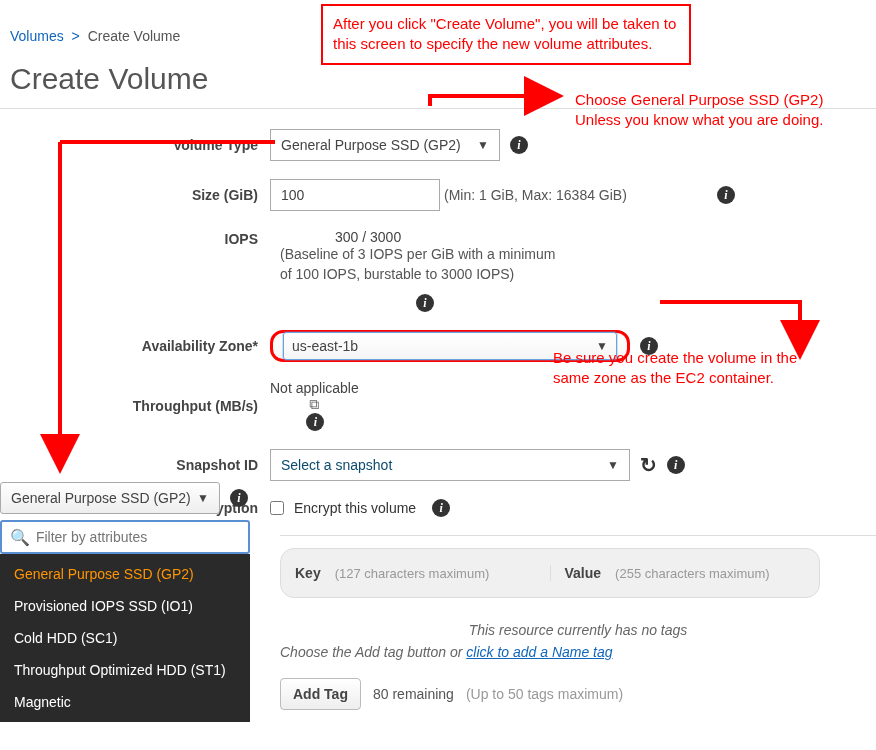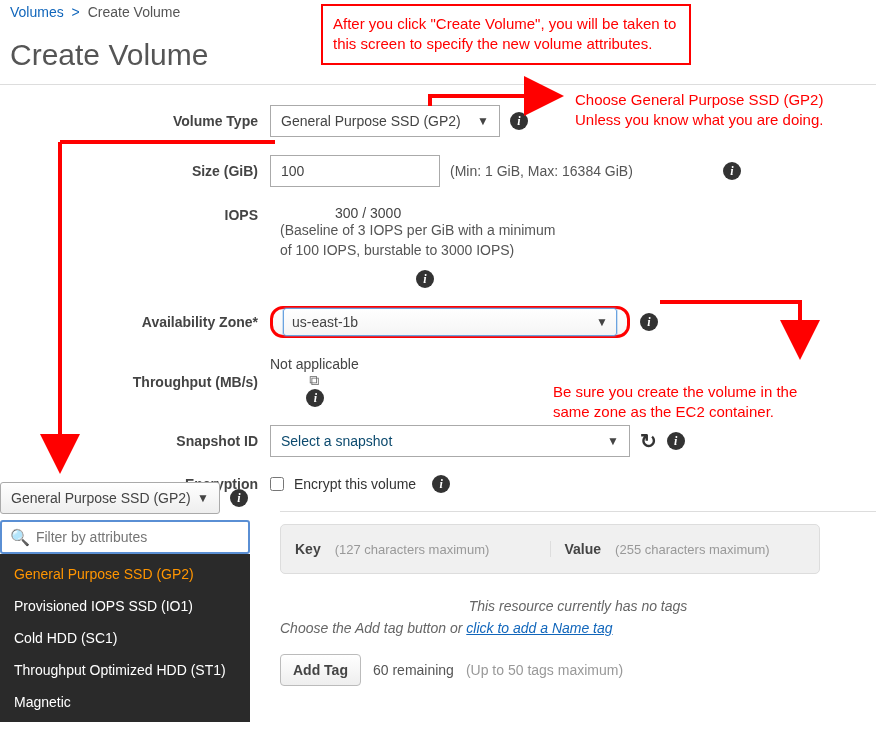--- a/index.html
+++ b/index.html
@@ -1,38 +1,38 @@
 <!DOCTYPE html>
 <html><head>
   <meta charset="utf-8">
   <style>
     * { margin: 0; padding: 0; box-sizing: border-box; font-family: -apple-system, BlinkMacSystemFont, "Segoe UI", Helvetica, Arial, sans-serif; }
     body { width: 876px; height: 750px; background: #fff; position: relative; overflow: hidden; font-size: 14px; color: #333; }
     
     
-    .breadcrumb { padding: 4px 10px 0 10px; font-size: 14px; }
+    .breadcrumb { padding: 28px 10px 0 10px; font-size: 14px; }
     .breadcrumb a { color: #1166bb; text-decoration: none; }
     .breadcrumb .sep { color: #1166bb; margin: 0 4px; }
     .breadcrumb .current { color: #555; }
     h1.page-title { padding: 18px 10px 10px 10px; font-weight: 300; font-size: 30px; color: #555; }
     hr.rule { border: none; border-top: 1px solid #ddd; margin: 2px 0 20px 0; }
     hr.rule-sub { border: none; border-top: 1px solid #ddd; margin: 12px 0 12px 280px; }
     
     
     .row { display: flex; align-items: center; margin-bottom: 18px; }
     .label { width: 270px; text-align: right; font-weight: 700; padding-right: 12px; font-size: 14px; color: #444; }
     .field { display: flex; align-items: center; }
     .select, .textinput { border: 1px solid #aaa; height: 32px; padding: 4px 10px; font-size: 14px; color: #444; background: #fff; display: flex; align-items: center; justify-content: space-between; }
     .select { width: 230px; }
     .select.wide { width: 360px; border: 3px solid #f00; background: linear-gradient(#fff,#f5f5f5); border-radius: 13px; }
     .select.wide .inner { border: 1px solid #6aa3e0; border-radius: 3px; height: 28px; display: flex; align-items: center; justify-content: space-between; padding: 0 8px; width: 100%; box-shadow: 0 0 0 1px rgba(100,160,220,0.3); }
     .select.snap { width: 360px; background: #fff; }
     .select .caret { font-size: 12px; }
     .textinput { width: 170px; }
-    .hint { color: #555; font-size: 14px; margin-left: 10px; max-width: 230px; }
+    .hint { color: #555; font-size: 14px; margin-left: 4px; max-width: 230px; }
     .hint-wide { color: #555; font-size: 14px; margin-left: 10px; max-width: 290px; line-height: 1.4; }
     
     .info-icon { width: 18px; height: 18px; background: #333; border-radius: 50%; color: #fff; display: inline-flex; align-items: center; justify-content: center; font-weight: bold; font-style: italic; font-family: Georgia, serif; font-size: 12px; margin-left: 10px; flex-shrink: 0; }
     .refresh-icon { font-size: 20px; font-weight: bold; margin-left: 10px; cursor: pointer; }
     .copy-icon { margin: 0 6px; font-size: 14px; color: #666; }
     
     
     .anno { position: absolute; border: 2px solid #f00; color: #f00; font-size: 15px; padding: 8px 10px; line-height: 1.35; }
     .anno-text { position: absolute; color: #f00; font-size: 15px; line-height: 1.35; }
     
@@ -42,21 +42,21 @@
     .popout-header .select { width: 220px; background: linear-gradient(#fff,#eee); border-radius: 3px; }
     .filter-box { width: 250px; border: 2px solid #5a8fd4; border-radius: 3px; background: #fff; height: 34px; display: flex; align-items: center; padding: 0 8px; }
     .filter-box input { border: none; outline: none; flex: 1; font-size: 14px; color: #888; padding-left: 6px; }
     .search-glyph { font-size: 16px; color: #444; }
     .popout-list { width: 250px; background: #2a2a2a; padding: 4px 0; }
     .popout-list .item { padding: 8px 14px; color: #fff; font-size: 14px; cursor: pointer; }
     .popout-list .item.active { color: #ff9500; }
     
     
     .tags-area { margin-left: 280px; margin-top: 8px; }
-    .tags-header { display: flex; background: #f0f0f0; border: 1px solid #ddd; border-radius: 5px; height: 50px; align-items: center; width: 540px; }
+    .tags-header { display: flex; background: #f0f0f0; border: 1px solid #ddd; border-radius: 14px; height: 50px; align-items: center; width: 540px; }
     .tags-header .col { display: flex; align-items: center; gap: 14px; flex: 1; padding: 0 14px; }
     .tags-header .col:first-child { border-right: 1px solid #ddd; }
     .tags-header .k { font-weight: 700; color: #444; }
     .tags-header .m { color: #999; font-size: 13px; }
     .tags-empty { text-align: center; font-style: italic; color: #666; margin: 24px 0 6px 0; }
     .tags-hint { text-align: left; font-style: italic; color: #666; }
     .tags-hint a { color: #1166bb; font-style: italic; }
     .tags-footer { margin-top: 18px; display: flex; align-items: center; gap: 12px; }
     .addtag-btn { background: linear-gradient(#fff,#eee); border: 1px solid #bbb; border-radius: 4px; height: 32px; padding: 0 12px; font-weight: 700; color: #444; font-size: 14px; cursor: pointer; }
     .tags-footer .remain { color: #555; }
@@ -165,21 +165,21 @@
       <span class="m">(255 characters maximum)</span>
     </div>
   </div>
   <div class="tags-empty">This resource currently has no tags</div>
   <div class="tags-hint">
     <span>Choose the Add tag button or </span>
     <a href="#">click to add a Name tag</a>
   </div>
   <div class="tags-footer">
     <button class="addtag-btn">Add Tag</button>
-    <span class="remain">60 remaining</span>
+    <span class="remain">80 remaining</span>
     <span class="max">(Up to 50 tags maximum)</span>
   </div>
 </div>
 
 <div class="popout">
   <div class="popout-header">
     <div class="select">
       <span>General Purpose SSD (GP2)</span>
       <span class="caret">▼</span>
     </div>
@@ -198,21 +198,21 @@
   </div>
 </div>
 
 <div class="anno" style="left:321px; top:4px; width:370px;">After you click "Create Volume", you will be taken to this screen to specify the new volume attributes.</div>
 
 <div class="anno-text" style="left:575px; top:90px;">
   <span>Choose General Purpose SSD (GP2)</span><br>
   <span>Unless you know what you are doing.</span>
 </div>
 
-<div class="anno-text" style="left:553px; top:382px;">
+<div class="anno-text" style="left:553px; top:348px;">
   <span>Be sure you create the volume in the</span><br>
   <span>same zone as the EC2 container.</span>
 </div>
 
 <svg class="arrows" width="876" height="750">
   <defs>
     <marker id="ah" markerWidth="12" markerHeight="12" refX="9" refY="5" orient="auto">
       <path d="M0,0 L10,5 L0,10 Z" fill="#f00"></path>
     </marker>
   </defs>

